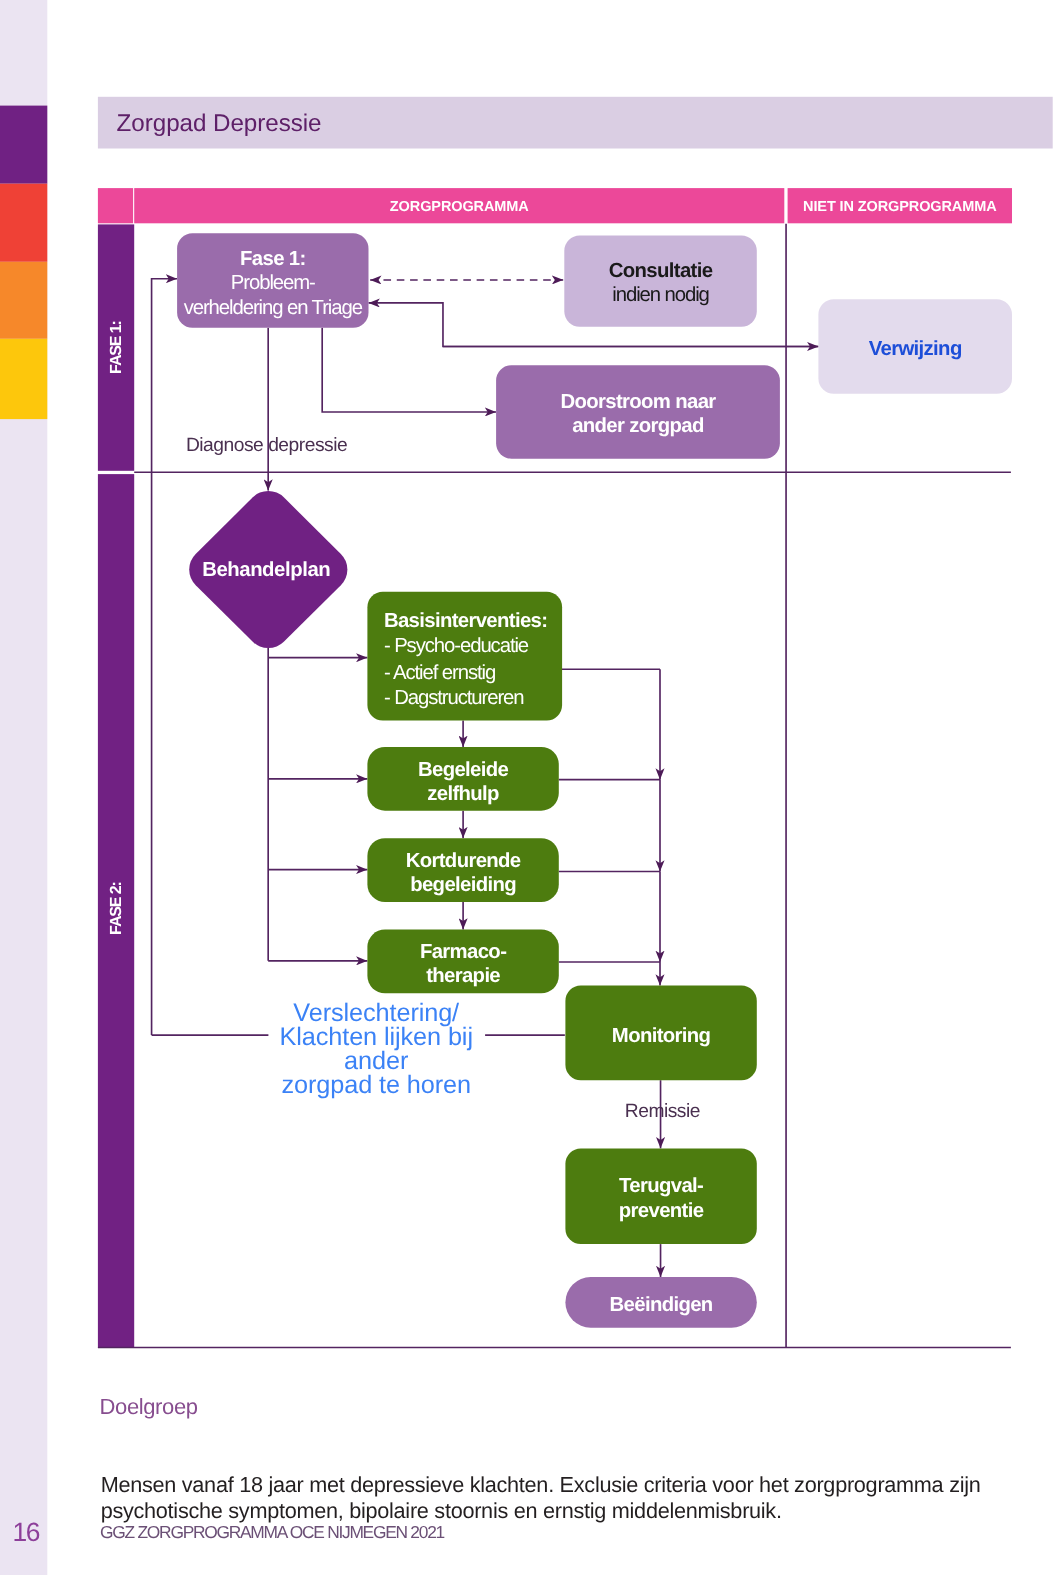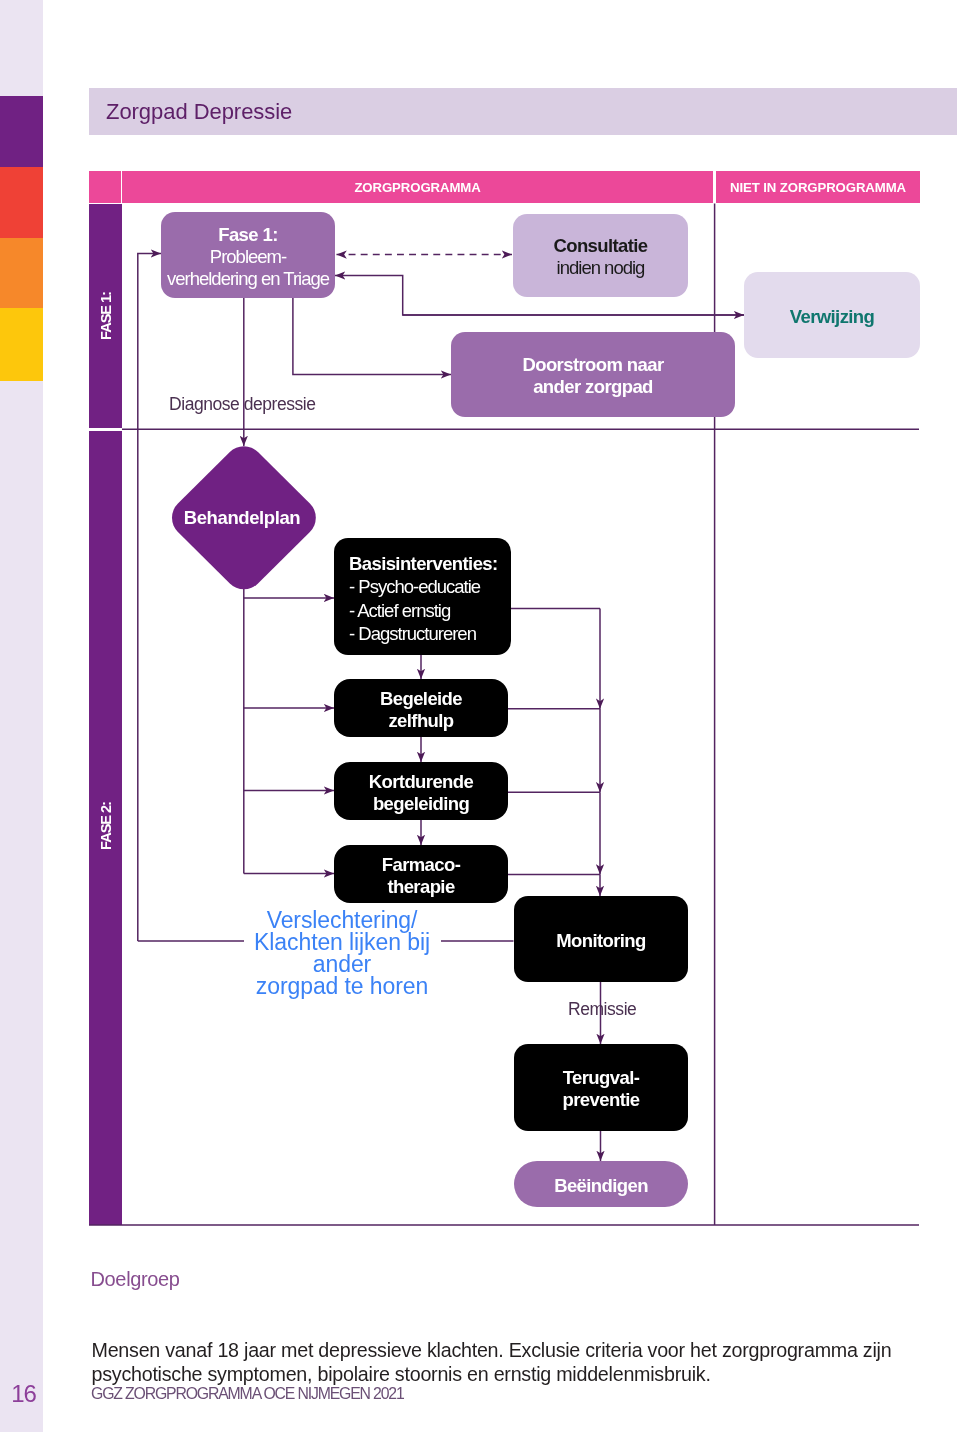--- a/index.html
+++ b/index.html
@@ -28,24 +28,24 @@
   #phase2col{top:431px;height:794px;}
   #phase2col .phaselabel{margin-top:-2px;}
   .phaselabel{position:absolute;left:50%;top:50%;color:#fff;font-size:14.6px;font-weight:bold;
       letter-spacing:-1.05px;white-space:nowrap;transform:translate(-50%,-50%) rotate(-90deg);}
   
   #svg{position:absolute;left:0;top:0;width:960px;height:1432px;}
   
   .box{position:absolute;display:flex;flex-direction:column;align-items:center;justify-content:center;
       text-align:center;box-sizing:border-box;font-size:18.5px;line-height:22px;letter-spacing:-1px;padding-top:3px;}
   .box .b{letter-spacing:-0.6px;}
-  .dark{background:#000000;color:#ffffff;}
+  .dark{background:#4d7c0f;color:#ffffff;}
   .mid{background:#9a6cab;color:#ffffff;}
   .light{background:#c9b5d9;color:#1a1a1a;}
-  .lighter{background:#e3dbed;color:#0f766e;}
+  .lighter{background:#e3dbed;color:#1d4ed8;}
   .b{font-weight:bold;}
   
   #doelgroep{left:90.5px;top:1268px;font-size:20px;letter-spacing:-0.35px;color:#874d8f;}
   #bodytext{left:91.5px;top:1291px;width:810px;font-size:19.7px;letter-spacing:-0.25px;color:#231f20;line-height:24.2px;margin-top:47px;}
   #pagenum{left:1px;top:1380px;width:45px;text-align:center;font-size:24px;letter-spacing:-1.2px;color:#8d3f9a;}
   #footernote{left:91px;top:1385px;font-size:15.8px;color:#6b5076;letter-spacing:-1.15px;}
 </style>
 </head>
 <body>
 
@@ -135,21 +135,21 @@
     <div class="b">Fase 1:</div>
     <div>Probleem-</div>
     <div>verheldering en Triage</div>
   </div>
 
   <div class="box light" style="left:513px;top:214px;width:175px;height:83px;border-radius:14px;">
     <div class="b">Consultatie</div>
     <div>indien nodig</div>
   </div>
 
-  <div class="box mid" style="left:451px;top:332px;width:284px;height:85px;border-radius:14px;">
+  <div class="box mid" style="left:451px;top:332px;width:258px;height:85px;border-radius:14px;">
     <div class="b">Doorstroom naar</div>
     <div class="b">ander zorgpad</div>
   </div>
 
   <div class="box lighter" style="left:744px;top:272px;width:176px;height:86px;border-radius:14px;">
     <div class="b">Verwijzing</div>
   </div>
 
   <svg class="abs" style="left:168px;top:442px;width:152px;height:152px;" viewBox="0 0 152 152">
     <path fill="#702183" d="M 61.82 10.10 A 20 20 0 0 1 89.98 10.10 L 141.88 61.55 A 20 20 0 0 1 141.88 89.95

